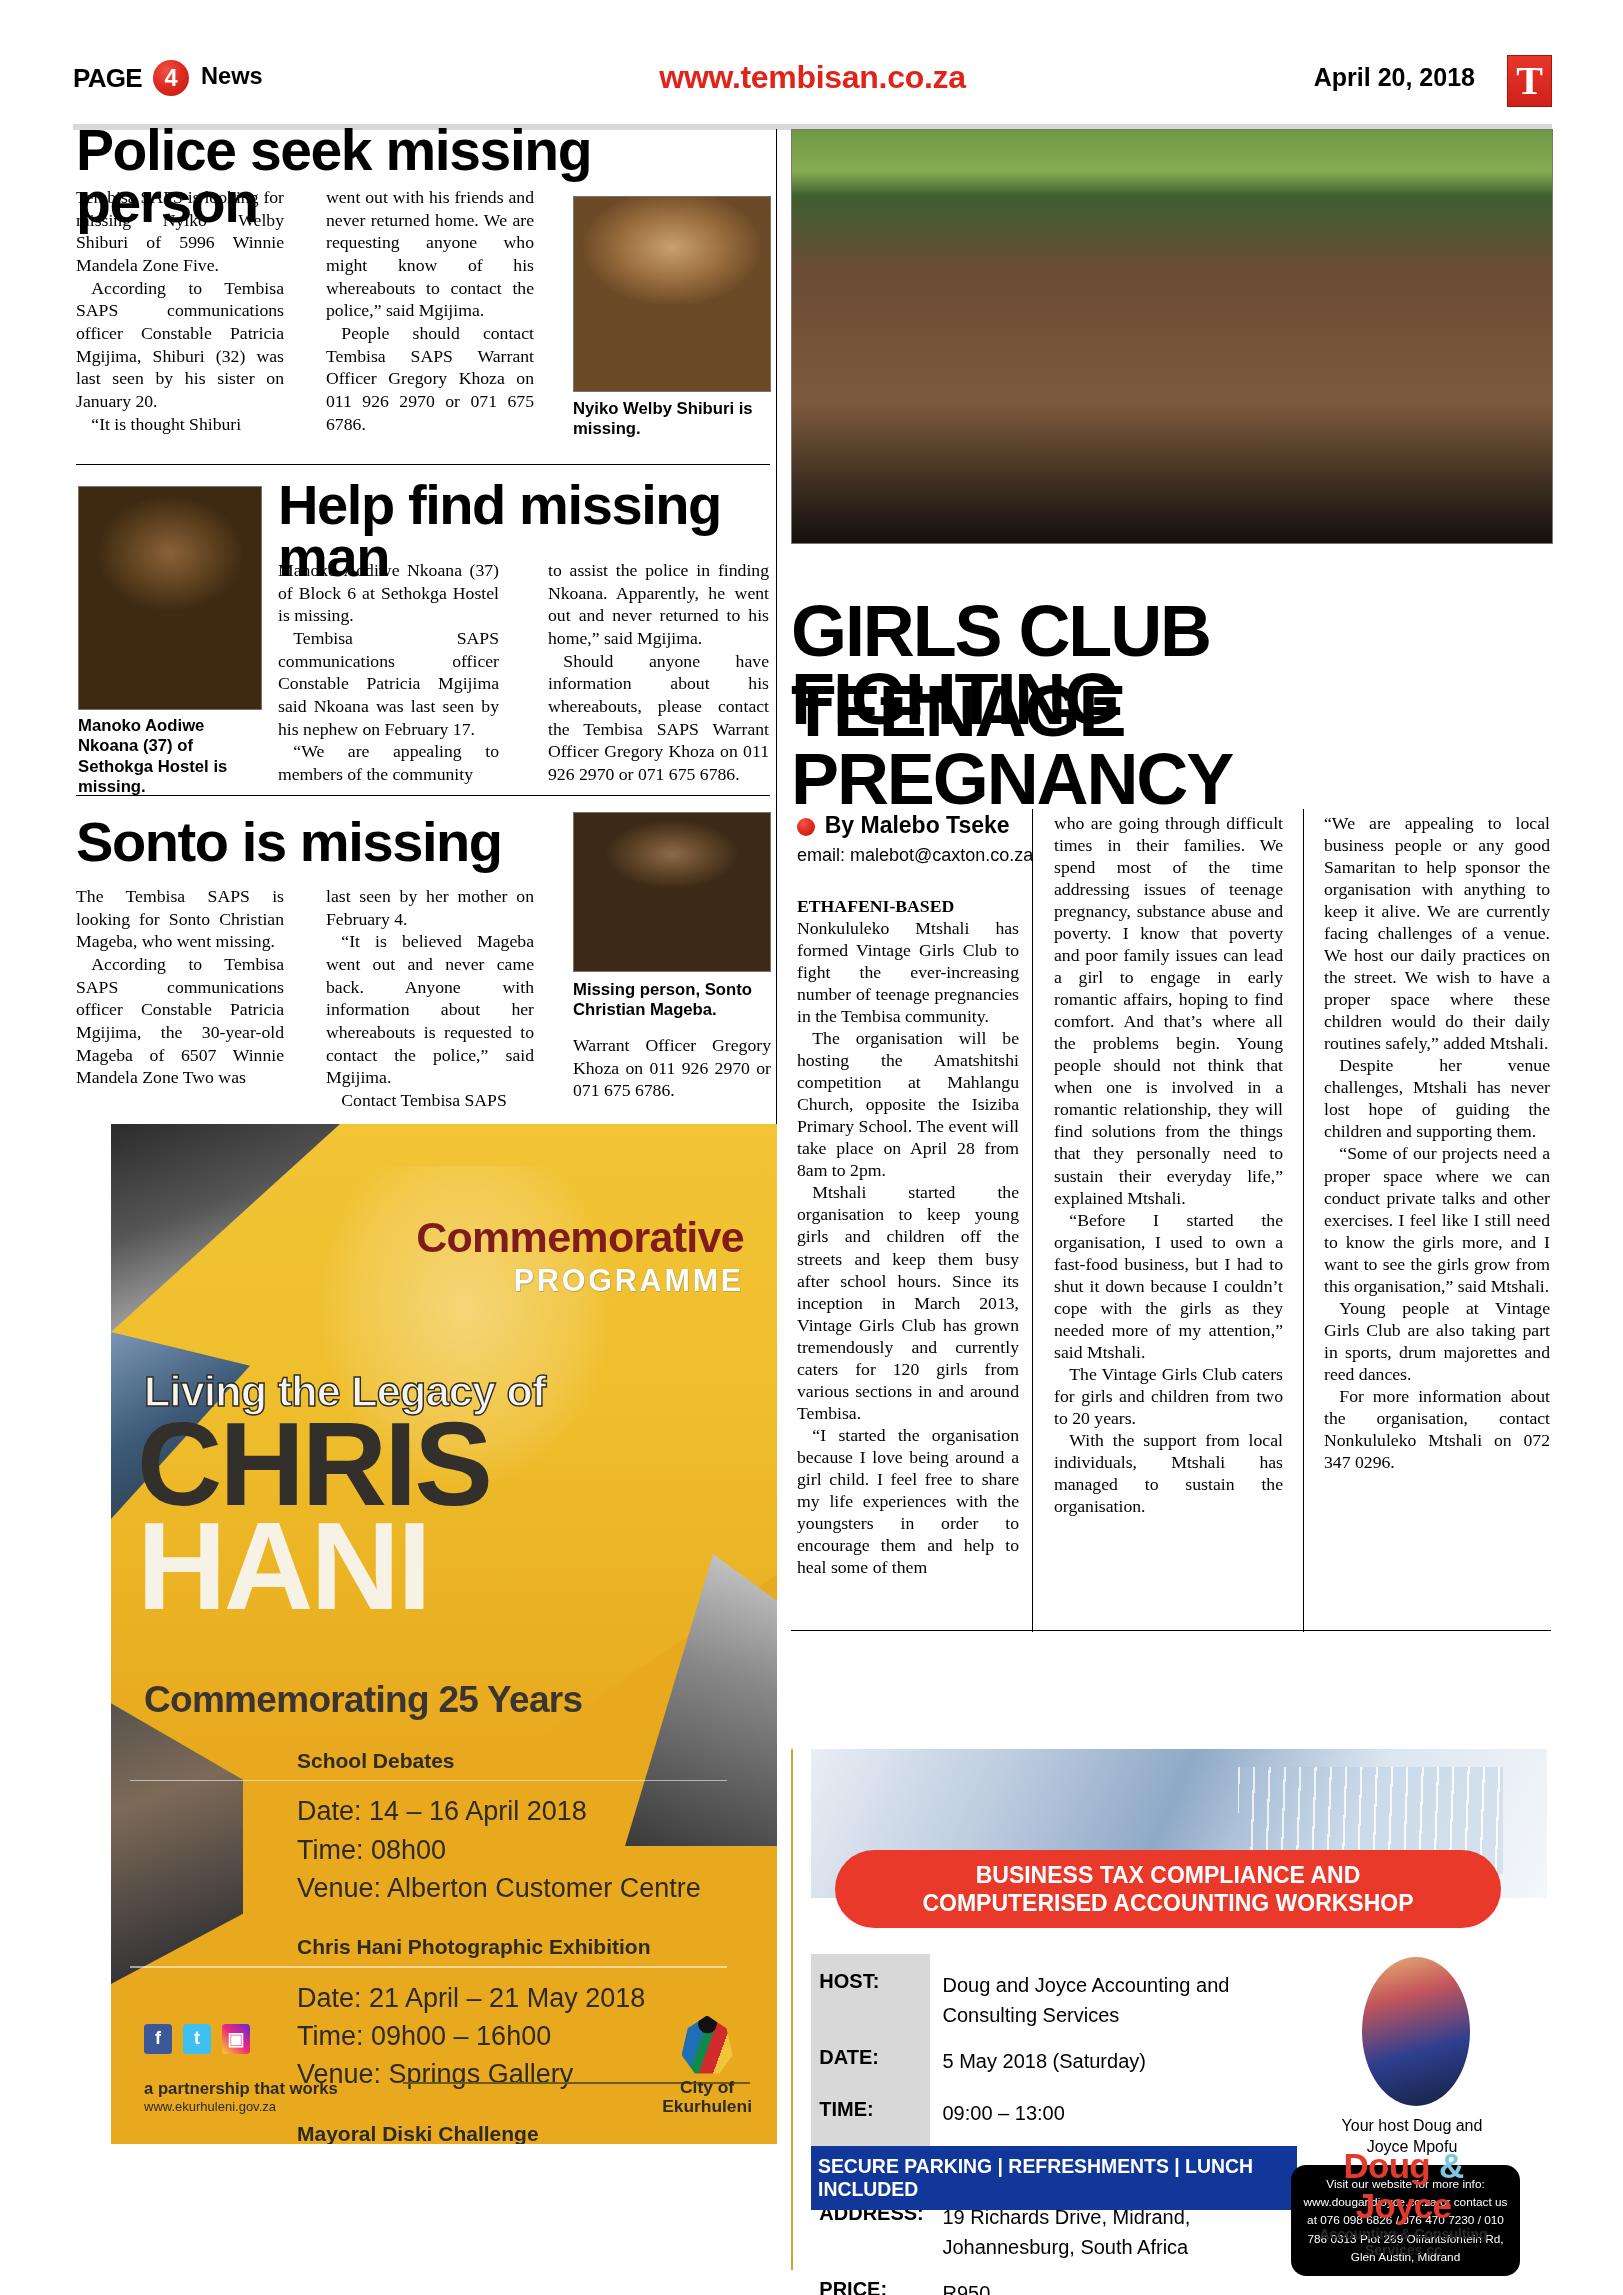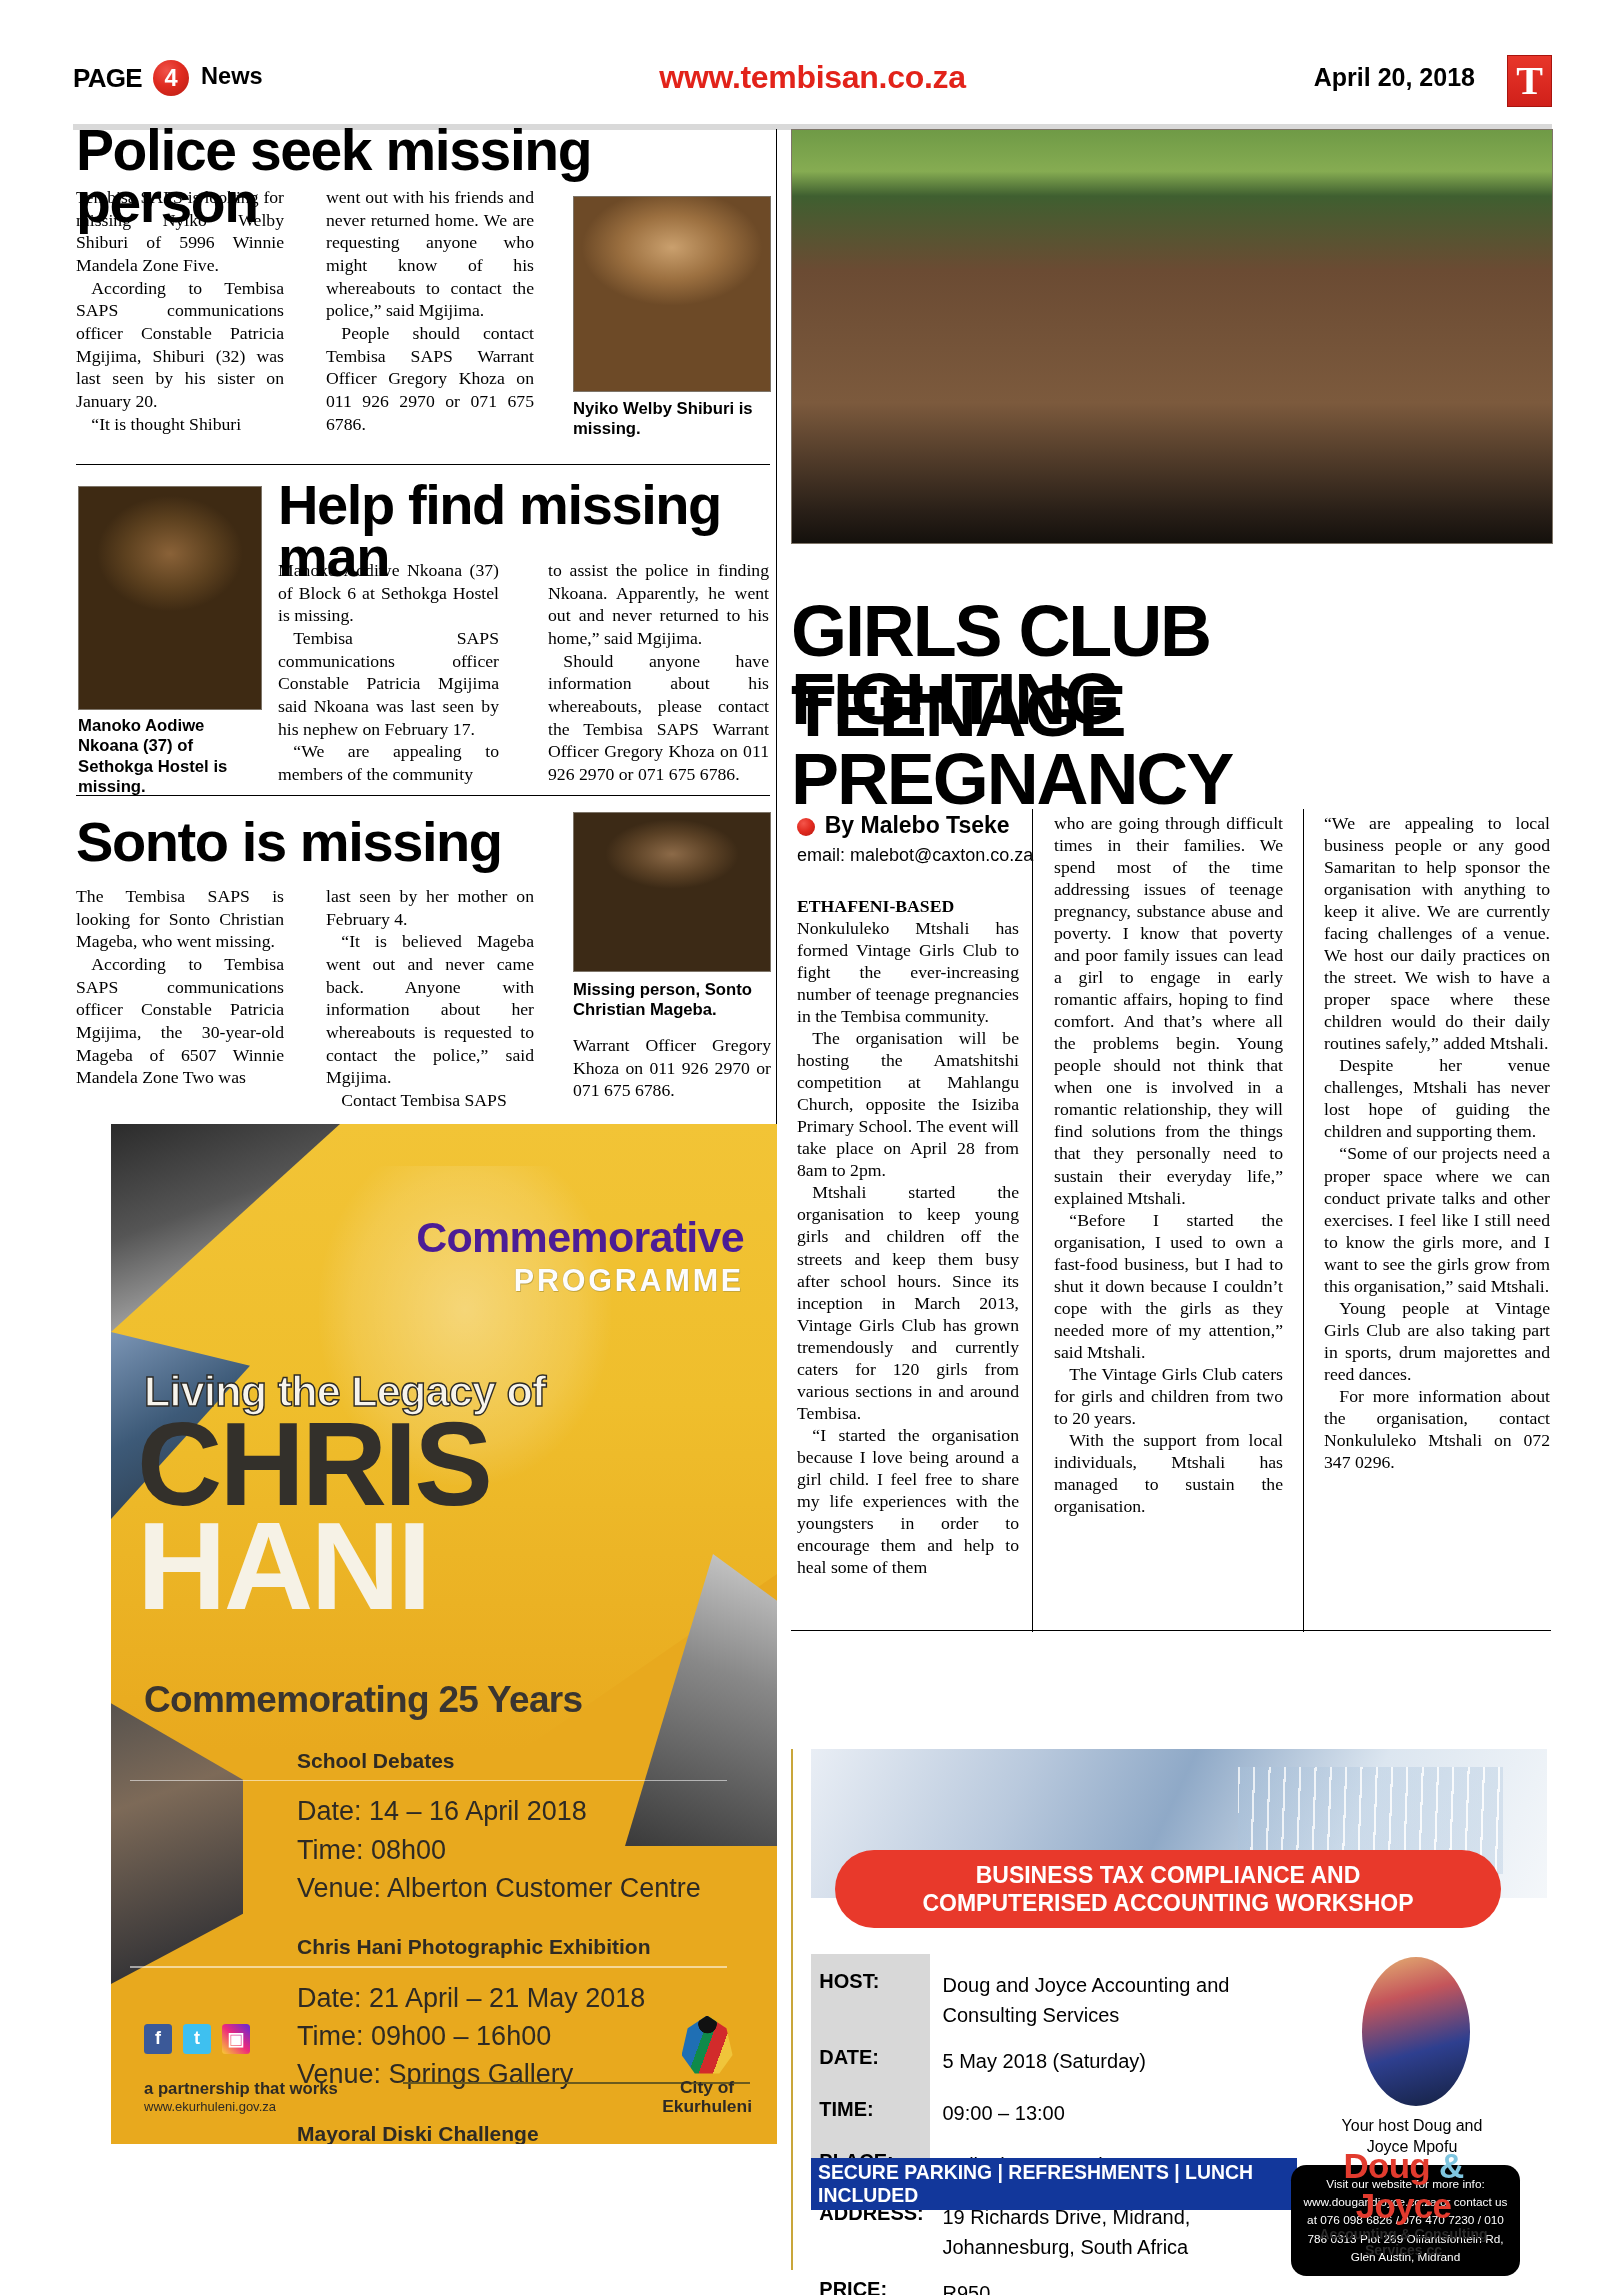--- a/index.html
+++ b/index.html
@@ -118,21 +118,21 @@
   .hani-ph.b { left:0; top:208px; width:139px; height:187px;
     background:linear-gradient(150deg,#7b95b5 0%, #3d5a78 45%, #26323f 100%);
     clip-path: polygon(0 0, 100% 18%, 0 100%); }
   .hani-ph.c { left:514px; top:430px; width:160px; height:292px;
     background:linear-gradient(200deg,#cfcfcf 0%, #888 40%, #3a3a3a 100%);
     clip-path: polygon(55% 0, 100% 18%, 100% 100%, 0 100%); }
   .hani-ph.d { left:0; top:541px; width:132px; height:319px;
     background:linear-gradient(160deg,#4a4a4a 0%, #7d6a58 40%, #22262e 100%);
     clip-path: polygon(0 12%, 100% 36%, 100% 78%, 0 100%); }
   .hani-t1 { position:absolute; right:33px; top:89px; font-family:"Liberation Sans", sans-serif;
-             font-weight:bold; font-size:43px; color:#4c1d95; letter-spacing:-0.7px; }
+             font-weight:bold; font-size:43px; color:#7f1d1d; letter-spacing:-0.7px; }
   .hani-t2 { position:absolute; right:33px; top:139px; font-family:"Liberation Sans", sans-serif;
              font-weight:bold; font-size:30.5px; color:#fdfdfd; letter-spacing:2.8px;
              text-shadow:0 0 0.7px #8a7a42, 0.7px 0.7px 0 #c9a93a; }
   .hani-t3 { position:absolute; left:33px; top:243px; font-family:"Liberation Sans", sans-serif;
              font-weight:bold; font-size:43px; color:#f7f4ec; letter-spacing:-0.7px;
              -webkit-text-stroke:1.4px #2c2a26; }
   .hani-t4 { position:absolute; left:26px; top:290px; font-family:"Liberation Sans", sans-serif;
              font-weight:bold; font-size:118px; color:#33302b; letter-spacing:-2.8px; line-height:0.86; }
   .hani-t5 { position:absolute; left:26px; top:389px; font-family:"Liberation Sans", sans-serif;
              font-weight:bold; font-size:124px; color:#f6f2e6; letter-spacing:-2.8px; line-height:0.86; }
@@ -172,21 +172,21 @@
   .dj-banner { position:absolute; left:42px; top:101px; width:666px; padding:11px 0;
      background:#e8392b; border-radius:42px; text-align:center; color:#fff;
      font-family:"Liberation Sans", sans-serif; font-weight:bold; font-size:23px; line-height:1.22; }
   .dj-table { position:absolute; left:18px; top:205px; width:486px; }
   .dj-labelcol { position:absolute; left:18px; top:205px; width:119px; height:243px; background:#d8d8d8; }
   .dj-row { position:relative; display:flex; min-height:36px;margin-top:16px; }
   .dj-lab { width:119px; padding-left:8.3px; box-sizing:border-box;
             font-family:"Liberation Sans", sans-serif; font-weight:bold; font-size:20px; }
   .dj-val { flex:1; padding-left:12.5px; font-family:"Liberation Sans", sans-serif; font-size:20px; line-height:1.5; }
   .dj-strip { position:absolute; left:18px; bottom:60px; width:486px; background:#12379b; color:#fff;
-    font-family:"Liberation Sans", sans-serif; font-weight:bold; font-size:19.4px; padding:3px 7px; box-sizing:border-box; }
+    font-family:"Liberation Sans", sans-serif; font-weight:bold; font-size:19.4px; padding:9px 7px; box-sizing:border-box; }
   .dj-host-photo { position:absolute; right:83px; top:208px; width:108px; height:149px; border-radius:50%;
     background:linear-gradient(165deg,#e6b573 0%, #c4555b 28%, #2e3f8f 62%, #14203f 100%); }
   .dj-host-cap { position:absolute; right:54px; top:367px; width:174px; text-align:center;
     font-family:"Liberation Sans", sans-serif; font-size:16px; line-height:1.3; }
   .dj-black { position:absolute; right:33px; top:416px; width:229px; background:#000; color:#fff;
     border-radius:15.3px; padding:9.7px 11px; box-sizing:border-box;
     font-family:"Liberation Sans", sans-serif; font-size:11.8px; line-height:1.55; text-align:center; }
   .dj-logo { position:absolute; right:42px; bottom:12.5px; width:215px; text-align:center; }
   .dj-logo .wm { font-family:"Liberation Sans", sans-serif; font-weight:bold; font-size:35px; color:#e23b2e; letter-spacing:-0.7px; }
   .dj-logo .wm .amp { color:#7fc6e0; }

